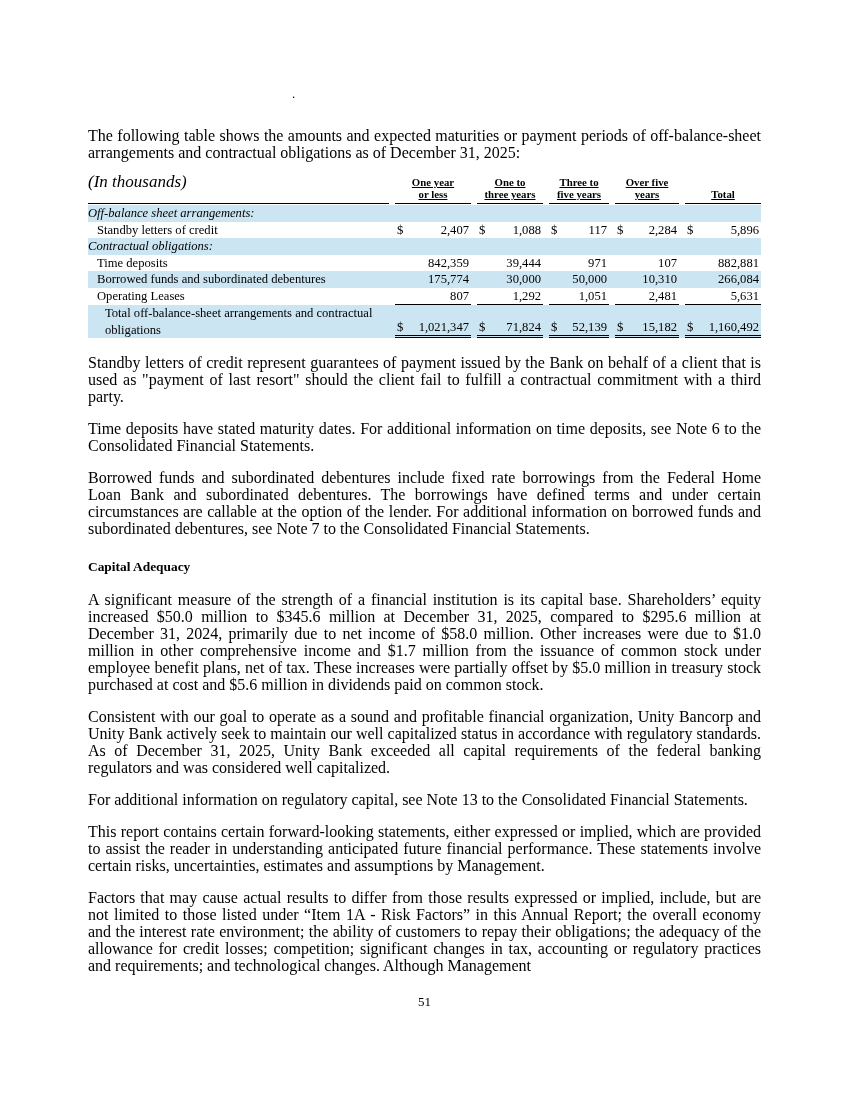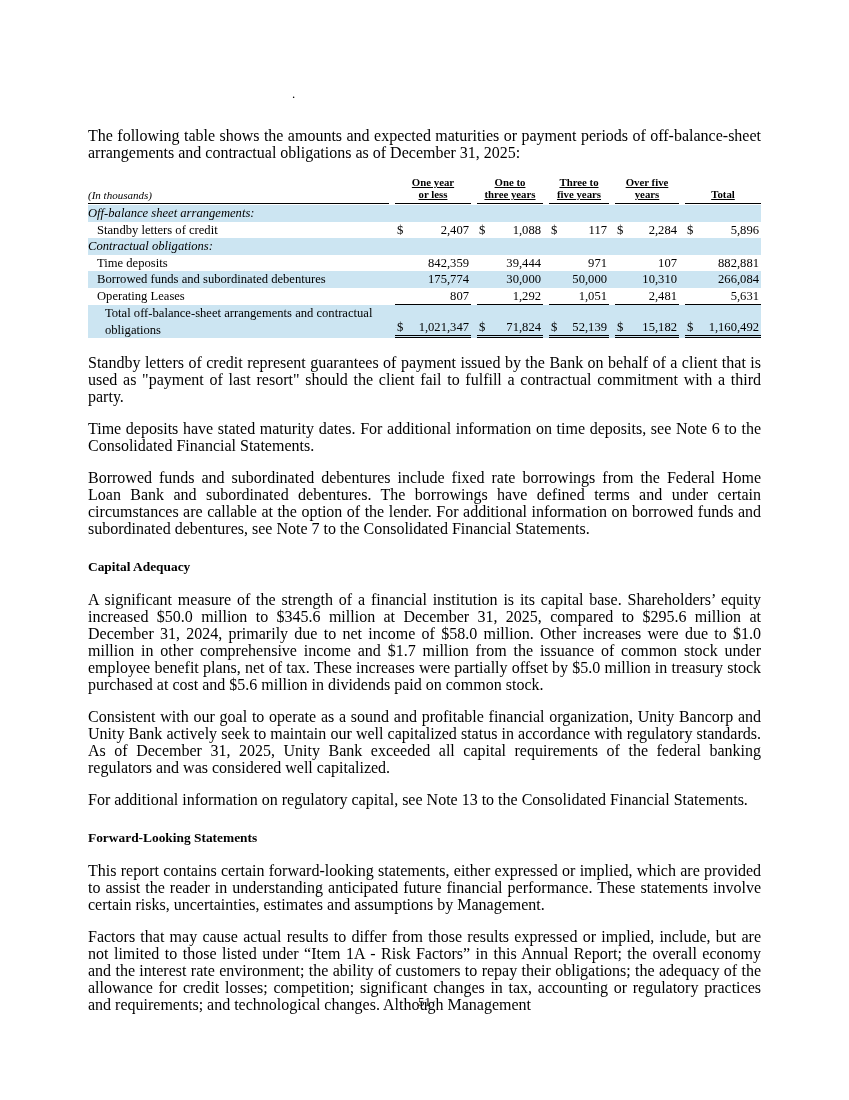--- a/index.html
+++ b/index.html
@@ -21,23 +21,23 @@
   .t-label { flex: 1 1 auto; min-width: 0; }
   .t-col { flex: 0 0 auto; margin-left: 6px; }
   .c0 { width: 76px; } .c1 { width: 66px; } .c2 { width: 60px; } .c3 { width: 64px; } .c4 { width: 76px; }
   .t-header { align-items: stretch; margin-bottom: 1px; }
   .th {
     display: flex; flex-direction: column; justify-content: flex-end; align-items: center;
     text-align: center; font-weight: bold; font-size: 10.8px; line-height: 12px;
     border-bottom: 1px solid #000; padding-bottom: 3px; text-decoration: underline;
   }
   .th-units {
-    display: flex; align-items: flex-end;
+    display: flex; align-items: flex-start;
     border-bottom: 1px solid #000; font-style: italic;
-    font-size: 11px; line-height: 12px; padding-bottom: 2px;
+    font-size: 17px; line-height: 12px; padding-bottom: 2px;
   }
   .blue { background: var(--hl, #cce5f2); }
   .sec-label { font-style: italic; }
   .ind { padding-left: 9px; }
   .ind2 { padding-left: 17px; }
   .num { display: flex; align-items: baseline; padding-left: 2px; padding-right: 2px; }
   .num .amt { margin-left: auto; }
   .r-underline .num { border-bottom: 1px solid #000; }
   .r-total { align-items: flex-end; }
   .r-total .num { border-bottom: 3px double #000; }
@@ -213,19 +213,18 @@
 
   <p class="para">Standby letters of credit represent guarantees of payment issued by the Bank on behalf of a client that is used as "payment of last resort" should the client fail to fulfill a contractual commitment with a third party.</p>
   <p class="para">Time deposits have stated maturity dates. For additional information on time deposits, see Note 6 to the Consolidated Financial Statements.</p>
   <p class="para">Borrowed funds and subordinated debentures include fixed rate borrowings from the Federal Home Loan Bank and subordinated debentures. The borrowings have defined terms and under certain circumstances are callable at the option of the lender. For additional information on borrowed funds and subordinated debentures, see Note 7 to the Consolidated Financial Statements.</p>
 
   <h3 class="heading">Capital Adequacy</h3>
   <p class="para">A significant measure of the strength of a financial institution is its capital base. Shareholders’ equity increased $50.0 million to $345.6 million at December 31, 2025, compared to $295.6 million at December 31, 2024, primarily due to net income of $58.0 million. Other increases were due to $1.0 million in other comprehensive income and $1.7 million from the issuance of common stock under employee benefit plans, net of tax. These increases were partially offset by $5.0 million in treasury stock purchased at cost and $5.6 million in dividends paid on common stock.</p>
   <p class="para">Consistent with our goal to operate as a sound and profitable financial organization, Unity Bancorp and Unity Bank actively seek to maintain our well capitalized status in accordance with regulatory standards. As of December 31, 2025, Unity Bank exceeded all capital requirements of the federal banking regulators and was considered well capitalized.</p>
   <p class="para">For additional information on regulatory capital, see Note 13 to the Consolidated Financial Statements.</p>
 
-  <h3 class="heading">Forward-Looking Statements</h3>
   <p class="para">This report contains certain forward-looking statements, either expressed or implied, which are provided to assist the reader in understanding anticipated future financial performance. These statements involve certain risks, uncertainties, estimates and assumptions by Management.</p>
   <p class="para">Factors that may cause actual results to differ from those results expressed or implied, include, but are not limited to those listed under “Item 1A - Risk Factors” in this Annual Report; the overall economy and the interest rate environment; the ability of customers to repay their obligations; the adequacy of the allowance for credit losses; competition; significant changes in tax, accounting or regulatory practices and requirements; and technological changes. Although Management</p>
 
 </div>
 
 <div class="page-number">51</div>
 
 </body></html>

